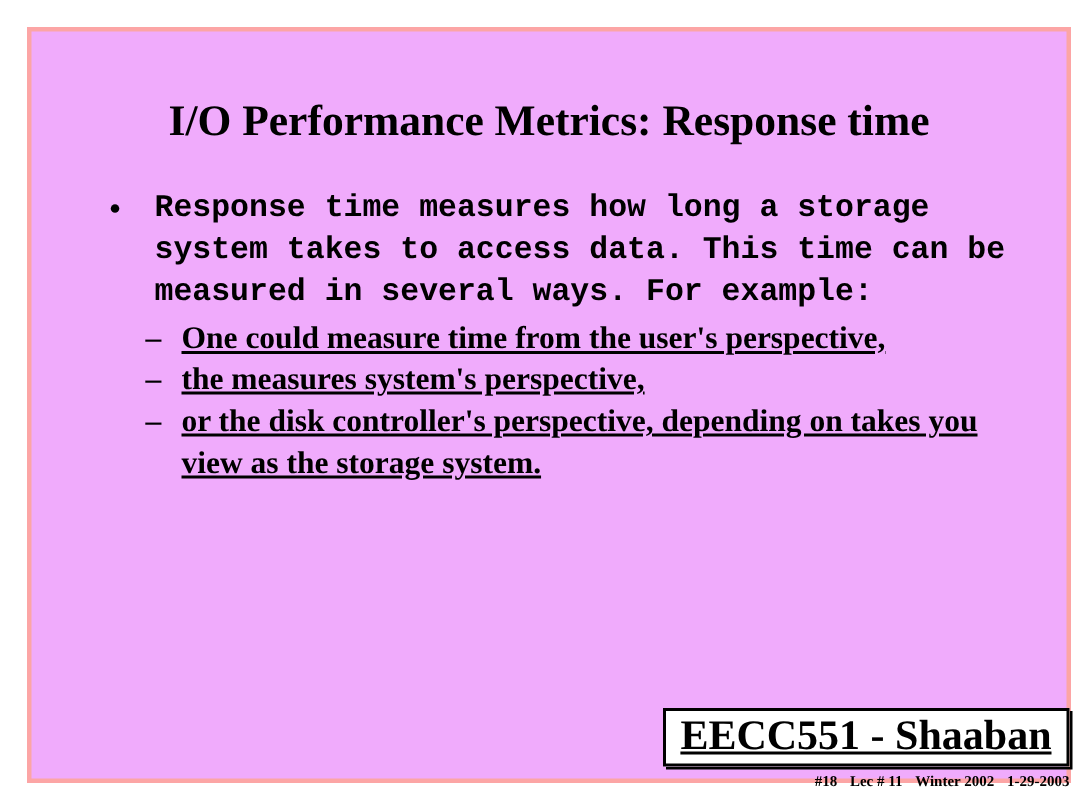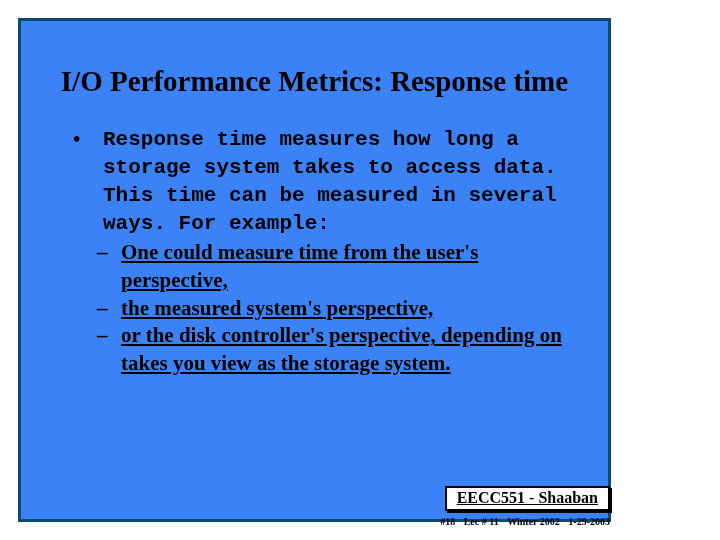--- a/index.html
+++ b/index.html
@@ -7,24 +7,24 @@
   body {
     font-family: "Times New Roman", Times, serif;
     background: #fff;
     color: #000;
     position: relative;
   }
   .slide {
     position: absolute;
     left: 18px;
     top: 18px;
-    width: 593px;
+    width: 696px;
     height: 504px;
-    border: 3px solid #0c4a6e;
-    background: #3b82f6;
+    border: 3px solid #fca5a5;
+    background: #f0abfc;
   }
   .title {
     font-size: 29px;
     font-weight: bold;
     text-align: center;
     margin-top: 44px;
     padding: 0 10px;
     line-height: 1.15;
   }
   .content {
@@ -67,21 +67,21 @@
 
   .footer-box {
     position: absolute;
     right: -2px;
     bottom: 8px;
     background: #fff;
   }
   .footer-course {
     border: 2px solid #000;
     padding: 1px 10px 2px 10px;
-    font-size: 16px;
+    font-size: 28px;
     font-weight: bold;
     text-decoration: underline;
     box-shadow: 2px 2px 0 #000;
     display: inline-block;
   }
   .footer-meta {
     position: absolute;
     right: -2px;
     bottom: -8px;
     font-size: 10px;
@@ -104,21 +104,21 @@
     </div>
   </div>
 
   <div class="sub-list">
     <div class="sub-row">
       <div class="sub-dash">–</div>
       <div class="sub-text">One could measure time from the user's perspective,</div>
     </div>
     <div class="sub-row">
       <div class="sub-dash">–</div>
-      <div class="sub-text">the measured system's perspective,</div>
+      <div class="sub-text">the measures system's perspective,</div>
     </div>
     <div class="sub-row">
       <div class="sub-dash">–</div>
       <div class="sub-text">or the disk controller's perspective, depending on takes you view as the storage system.</div>
     </div>
   </div>
 
   <div class="footer-box">
     <div class="footer-course">EECC551 - Shaaban</div>
   </div>

